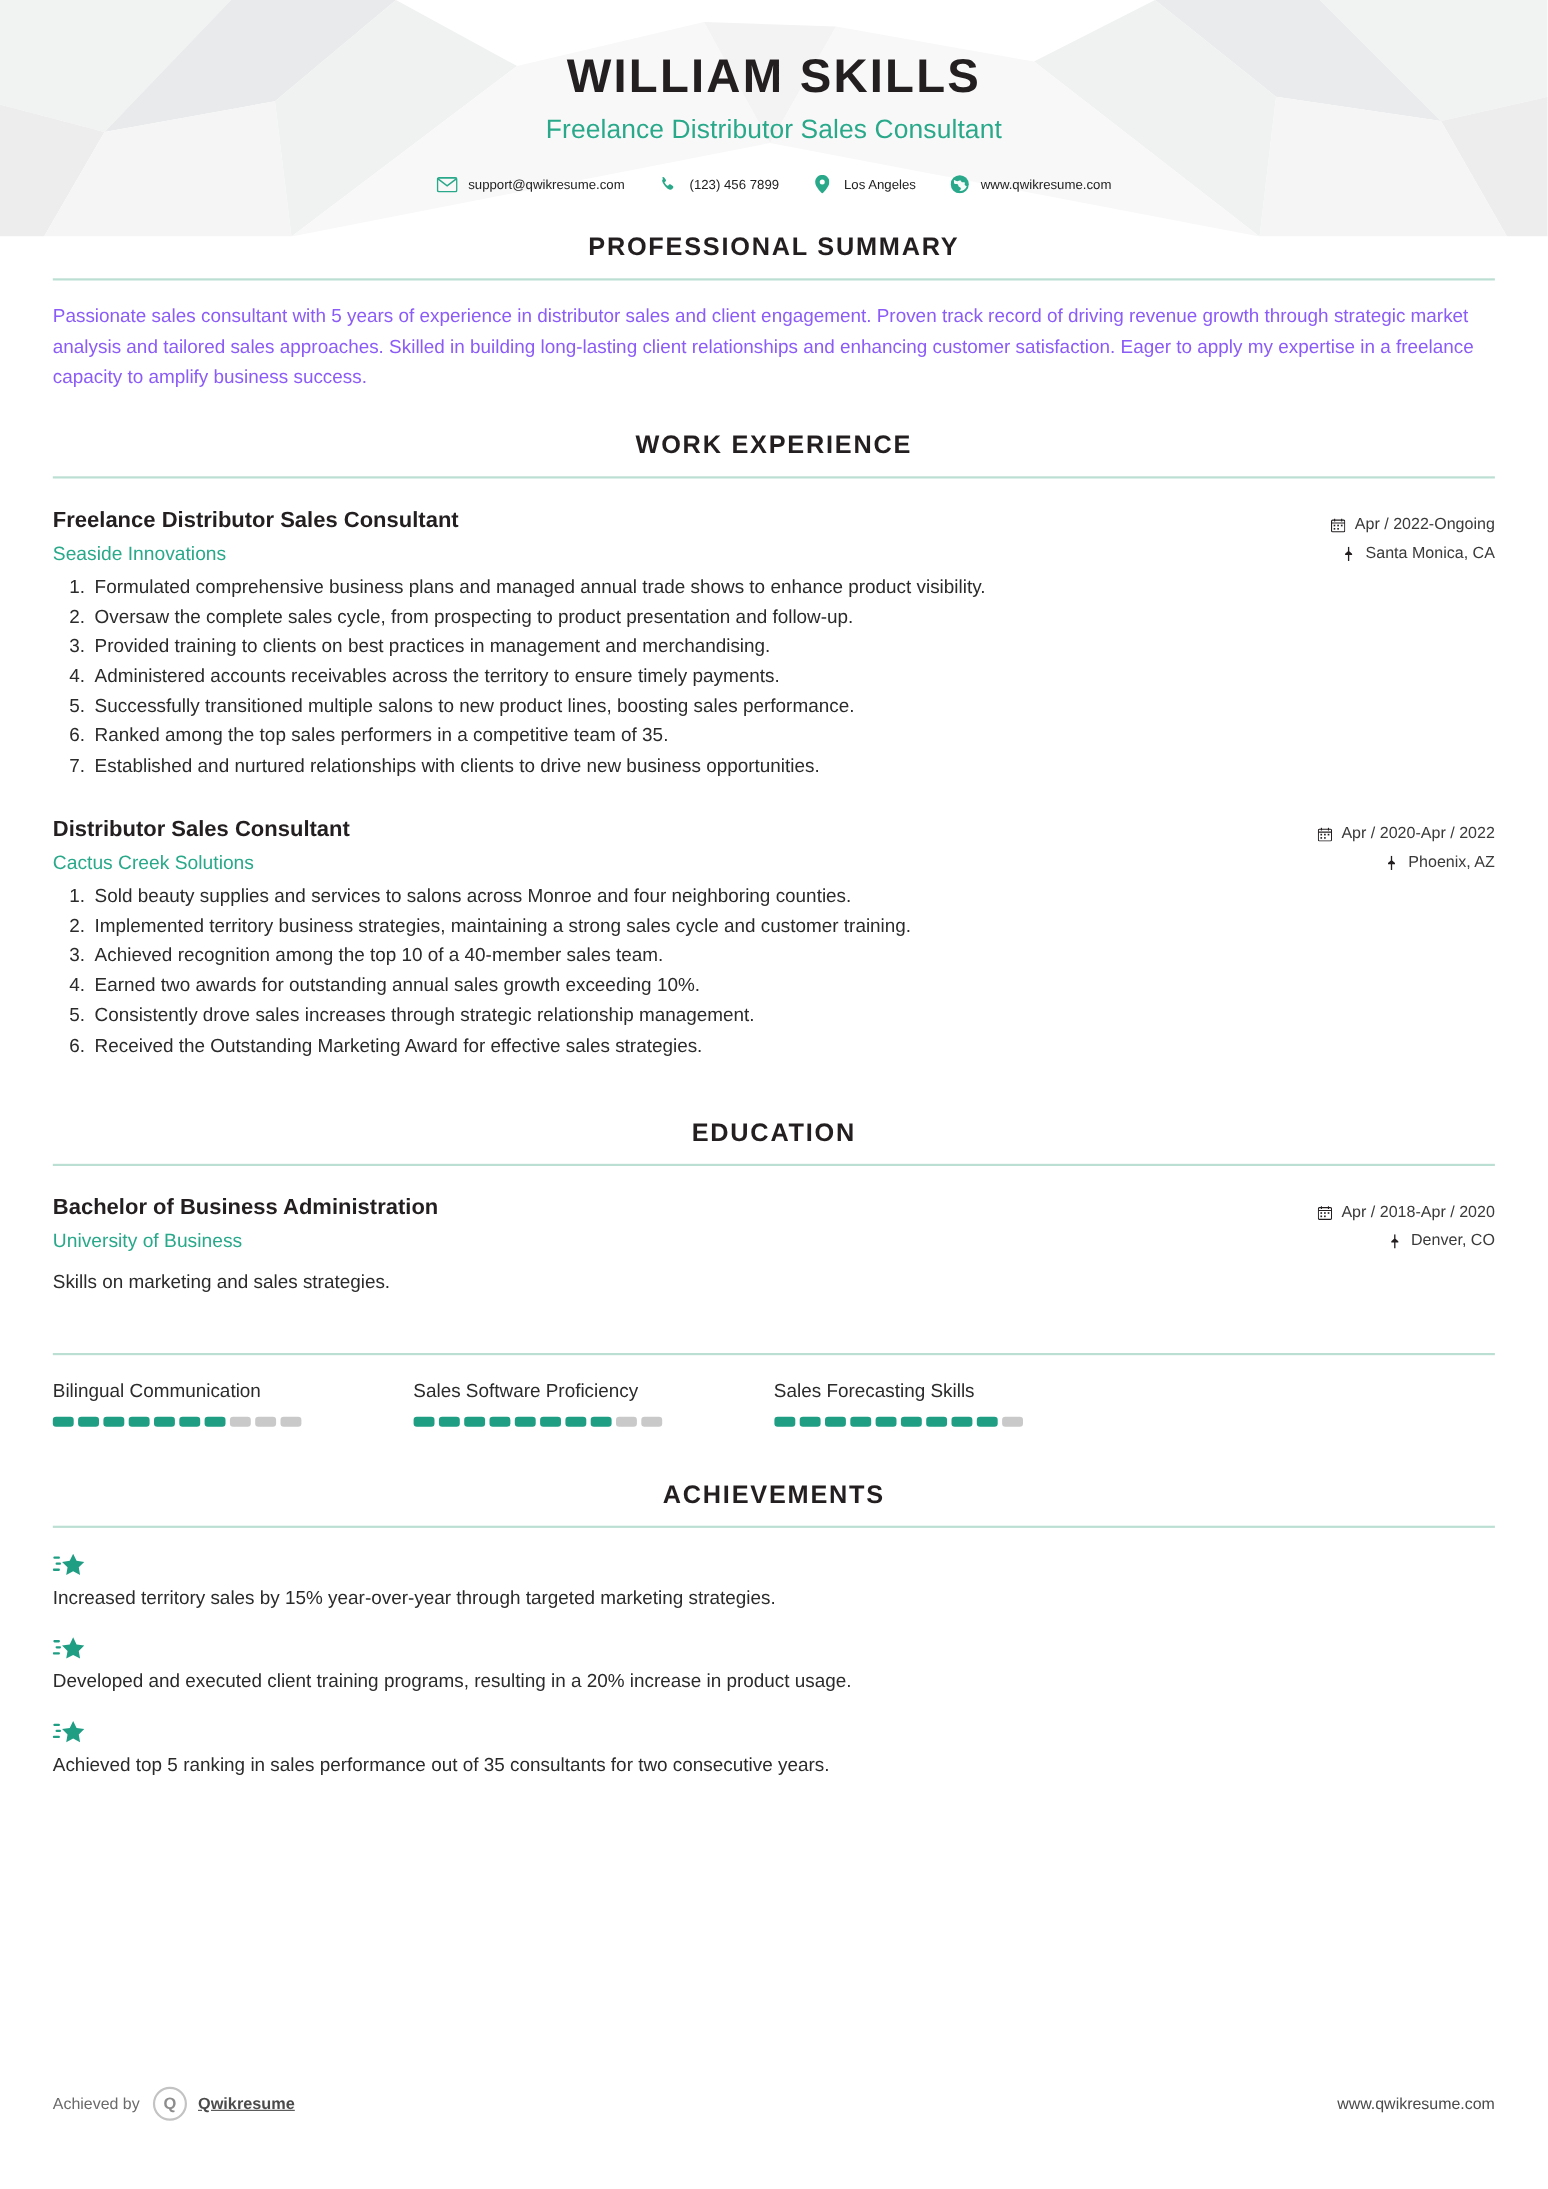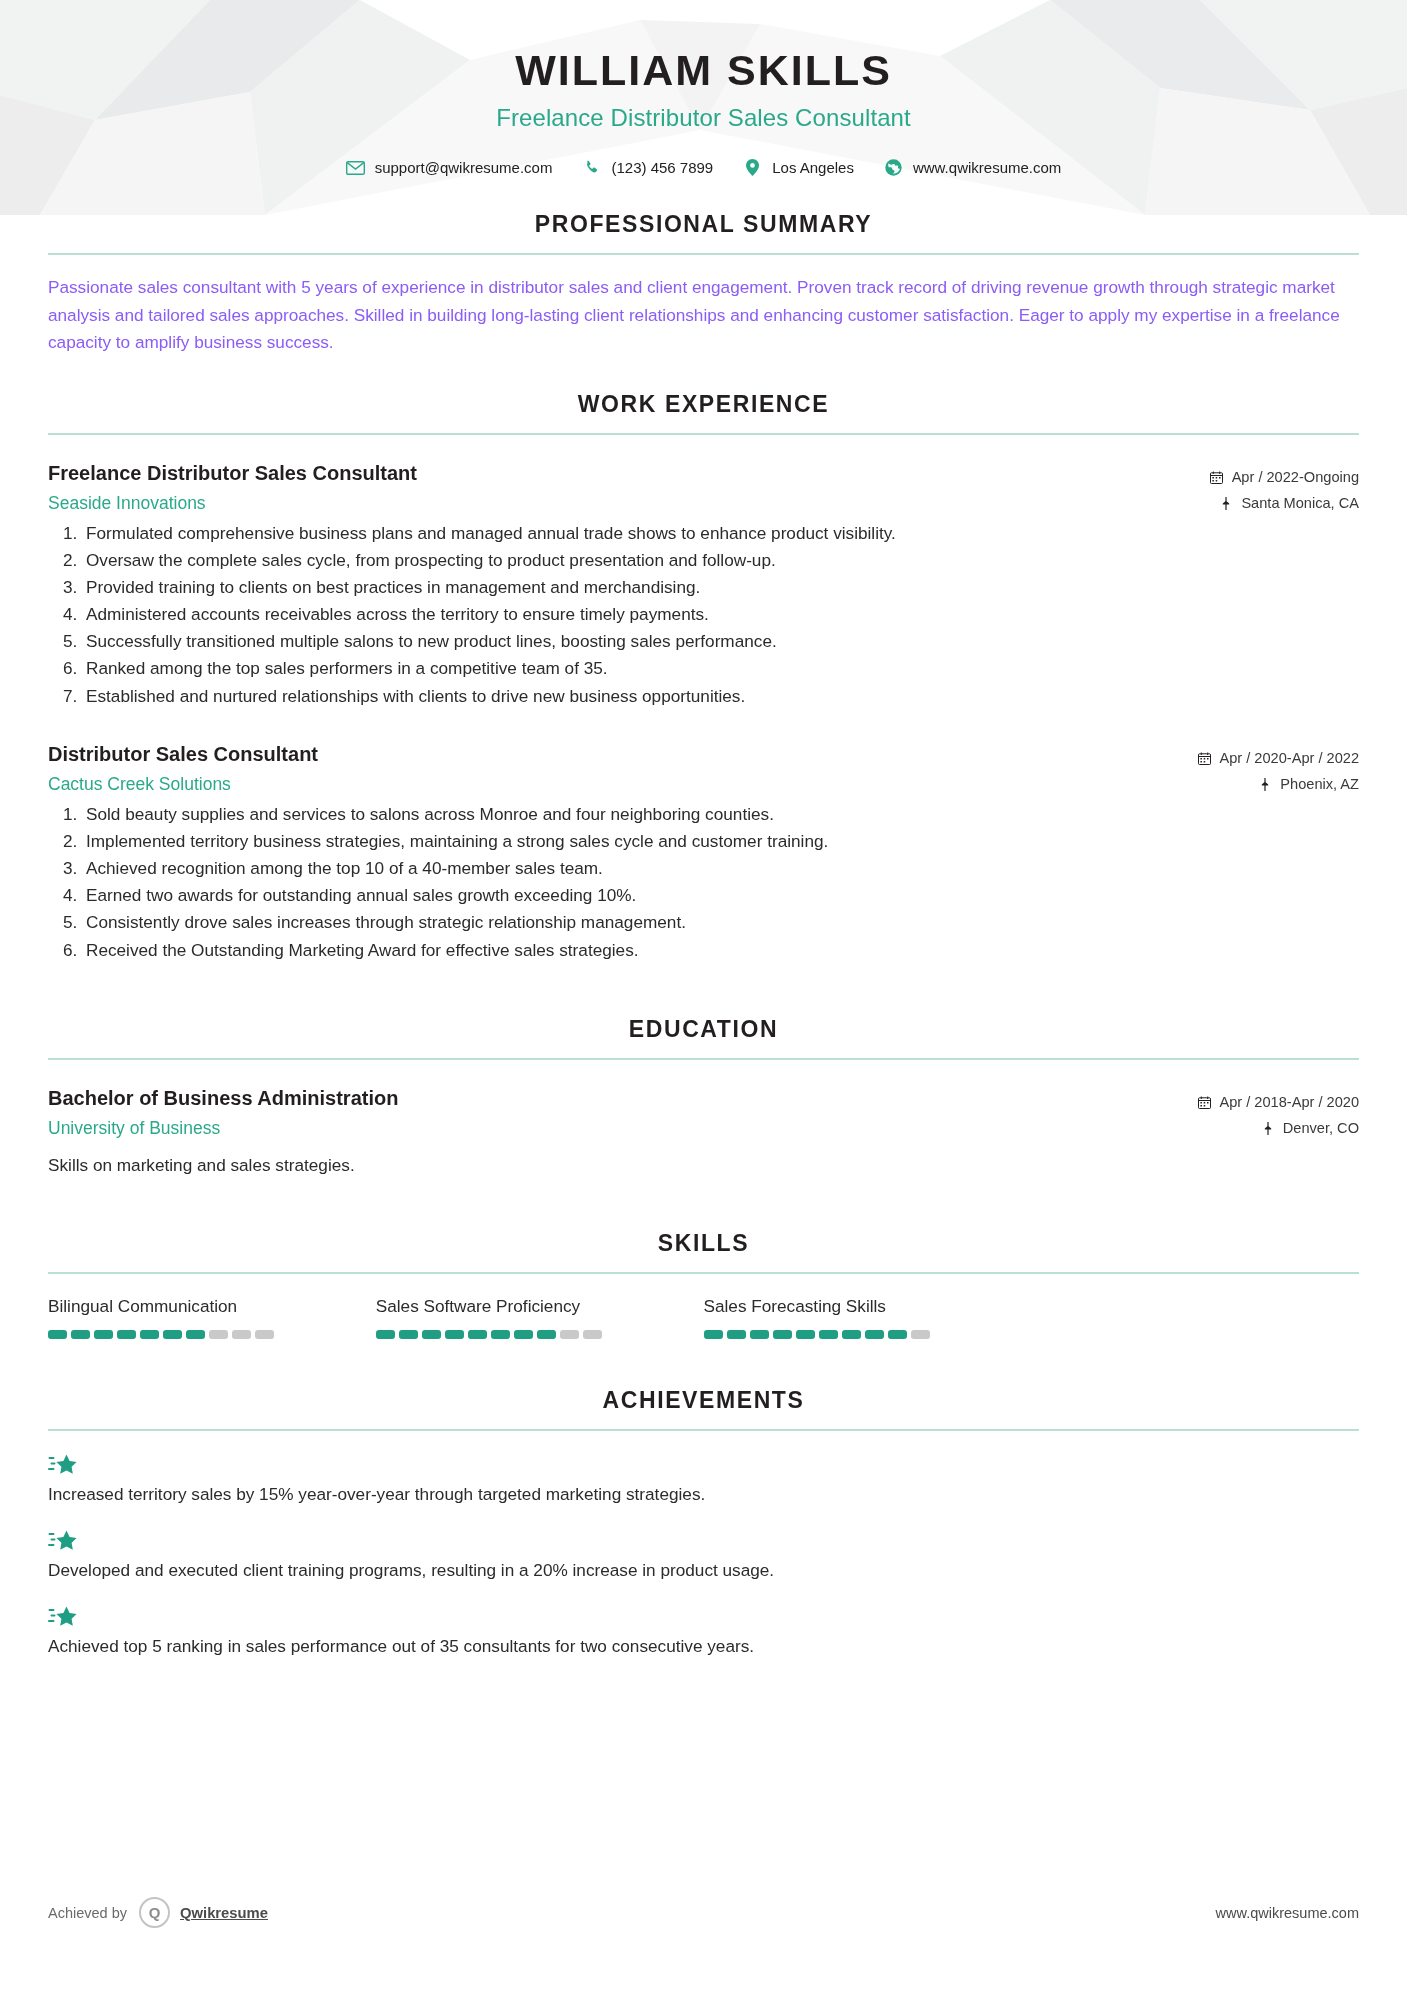--- a/index.html
+++ b/index.html
@@ -46,21 +46,21 @@
     letter-spacing:0.1px;
   }
 
   
   .contact {
     display:flex;
     justify-content:center;
     align-items:center;
     gap:4px;
     margin-top:26px;
-    font-size:15px;
+    font-size:12px;
     color:#222;
   }
   .contact-item { display:flex; align-items:center; white-space:nowrap; }
   .contact-item + .contact-item { margin-left:26px; }
   .c-ico {
     display:inline-flex;
     align-items:center;
     justify-content:center;
     width:19px; height:19px;
     margin-right:10px;
@@ -439,21 +439,20 @@
               </span>
               <span>Denver, CO</span>
             </div>
           </div>
         </div>
         <div class="edu-note">Skills on marketing and sales strategies.</div>
       </div>
     </div>
 
     <div class="sec" style="margin-top:52px;">
-      <div class="sec-title">SKILLS</div>
       <div class="sec-rule"></div>
 
       <div class="skills-grid">
         <div class="skill">
           <div class="skill-name">Bilingual Communication</div>
           <div class="skill-bar">
               <span class="seg on"></span>
               <span class="seg on"></span>
               <span class="seg on"></span>
               <span class="seg on"></span>

